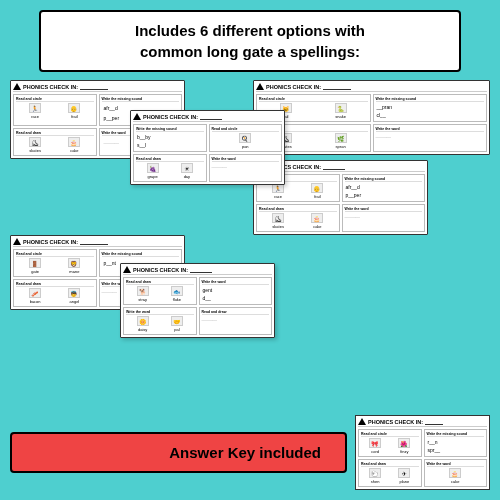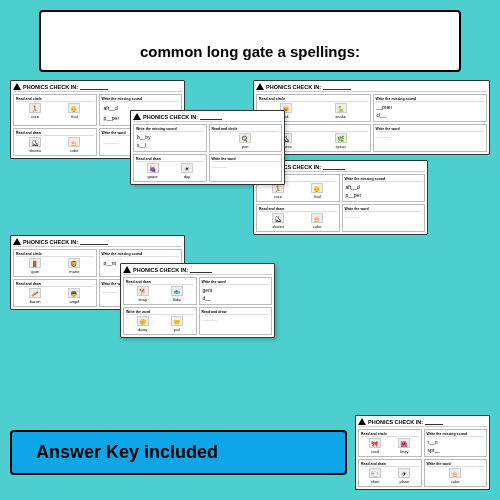--- a/index.html
+++ b/index.html
@@ -30,26 +30,26 @@
       border-radius: 4px;
       padding: 8px 16px;
       text-align: center;
       font-size: 15px;
       font-weight: bold;
       line-height: 1.4;
       width: 88%;
     }
 
     .answer-key-box {
-      background: #0ea5e9;
+      background: #ef4444;
       border: 2.5px solid black;
       border-radius: 4px;
       padding: 10px 24px;
-      text-align: left;
-      font-size: 18px;
+      text-align: right;
+      font-size: 15px;
       font-weight: bold;
       flex: 1;
       align-self: center;
     }
 
     .mini-ws-header {
       display: flex;
       align-items: center;
       gap: 2px;
       border-bottom: 0.5px solid #ccc;
@@ -111,21 +111,21 @@
       border-radius: 1px;
       padding: 2px;
     }
   </style>
 </head>
 <body>
 
 <div class="main-container">
 
   <div class="title-box">
-    <br>
+    <span>Includes 6 different options with</span><br>
     <span>common long gate a spellings:</span>
   </div>
 
   <div style="display:flex; width:100%; gap:6px; flex:1; align-items:flex-start;">
 
     <div style="display:flex; flex-direction:column; gap:5px; flex:1;">
 
       <div style="position:relative; height:150px;">
 
         <div class="ws-absolute" style="top:0; left:0; width:175px; z-index:1;">

